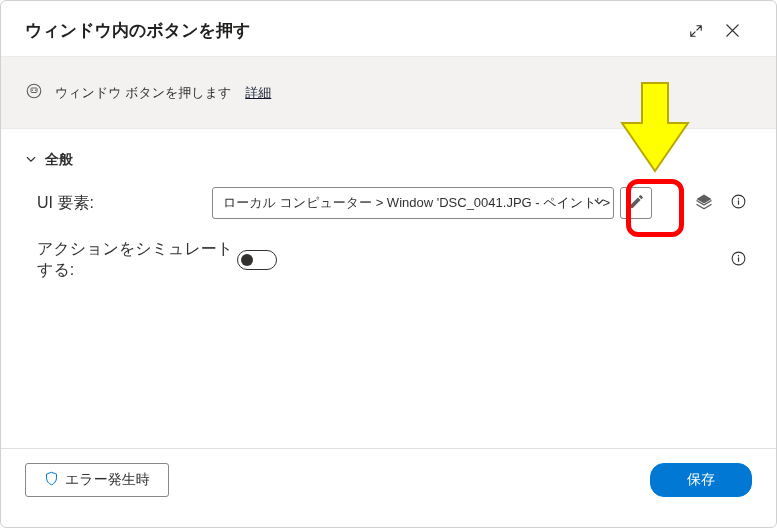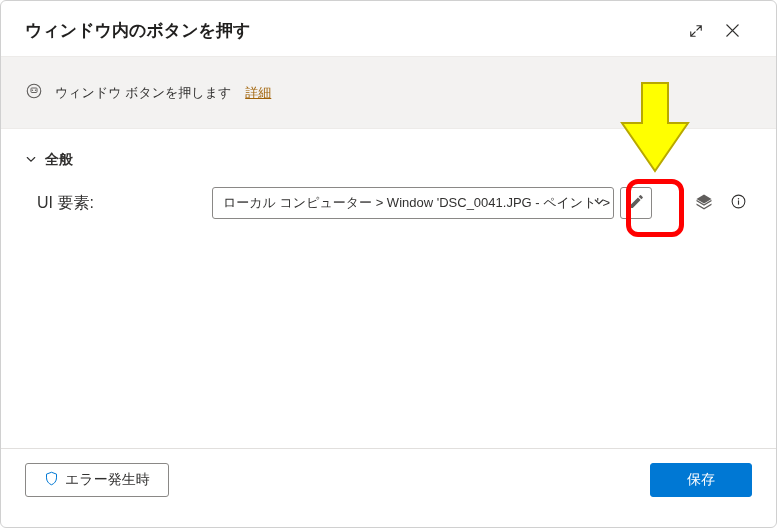--- a/index.html
+++ b/index.html
@@ -45,21 +45,21 @@
     .info-bar {
       background: #f3f2f1;
       padding: 25px 24px;
       display: flex;
       align-items: center;
       gap: 12px;
       border-top: 1px solid #edebe9;
       border-bottom: 1px solid #edebe9;
     }
     .info-bar .link {
-      color: #a16207;
+      color: #0f172a;
       text-decoration: underline;
       cursor: pointer;
       margin-left: 2px;
     }
     .content {
       padding: 22px 24px 10px 24px;
     }
     .section-header {
       display: flex;
       align-items: center;
@@ -179,20 +179,21 @@
       gap: 6px;
       border: 1px solid #8a8886;
       background: #fff;
       color: #323130;
     }
     .btn.primary {
       background: #0078d4;
       border-color: #0078d4;
       color: #fff;
       padding: 0 36px;
+      border-radius: 14px;
     }
     .footer-right {
       display: flex;
       gap: 10px;
     }
     .arrow-annotation {
       position: absolute;
       pointer-events: none;
     }
     .row .end-icons {
@@ -277,20 +278,35 @@
           <svg width="17" height="17" viewBox="0 0 24 24">
               <circle cx="12" cy="12" r="9" fill="none" stroke="#323130" stroke-width="1.5"></circle>
               <circle cx="12" cy="8" r="1" fill="#323130"></circle>
               <rect x="11.2" y="10.5" width="1.6" height="6" fill="#323130"></rect>
             </svg>
         </span>
       </span>
     </div>
   </div>
 
+  <div class="row">
+    <div class="row-label" style="width:200px">アクションをシミュレートする:</div>
+    <div class="toggle"></div>
+    <div class="end-icons">
+      <span class="info-btn-inline">
+        <span>
+          <svg width="17" height="17" viewBox="0 0 24 24">
+              <circle cx="12" cy="12" r="9" fill="none" stroke="#323130" stroke-width="1.5"></circle>
+              <circle cx="12" cy="8" r="1" fill="#323130"></circle>
+              <rect x="11.2" y="10.5" width="1.6" height="6" fill="#323130"></rect>
+            </svg>
+        </span>
+      </span>
+    </div>
+  </div>
 </div>
 
 <div class="highlight-box" style="left:625px; top:178px;"></div>
 
 <div class="arrow-annotation" style="left:617px; top:77px;">
   <svg width="75" height="100" viewBox="0 0 75 100">
     <path d="M24 5 L50 5 L50 45 L70 45 L37 93 L4 45 L24 45 Z" fill="#ffff00" stroke="#b8a800" stroke-width="2"></path>
   </svg>
 </div>
 

